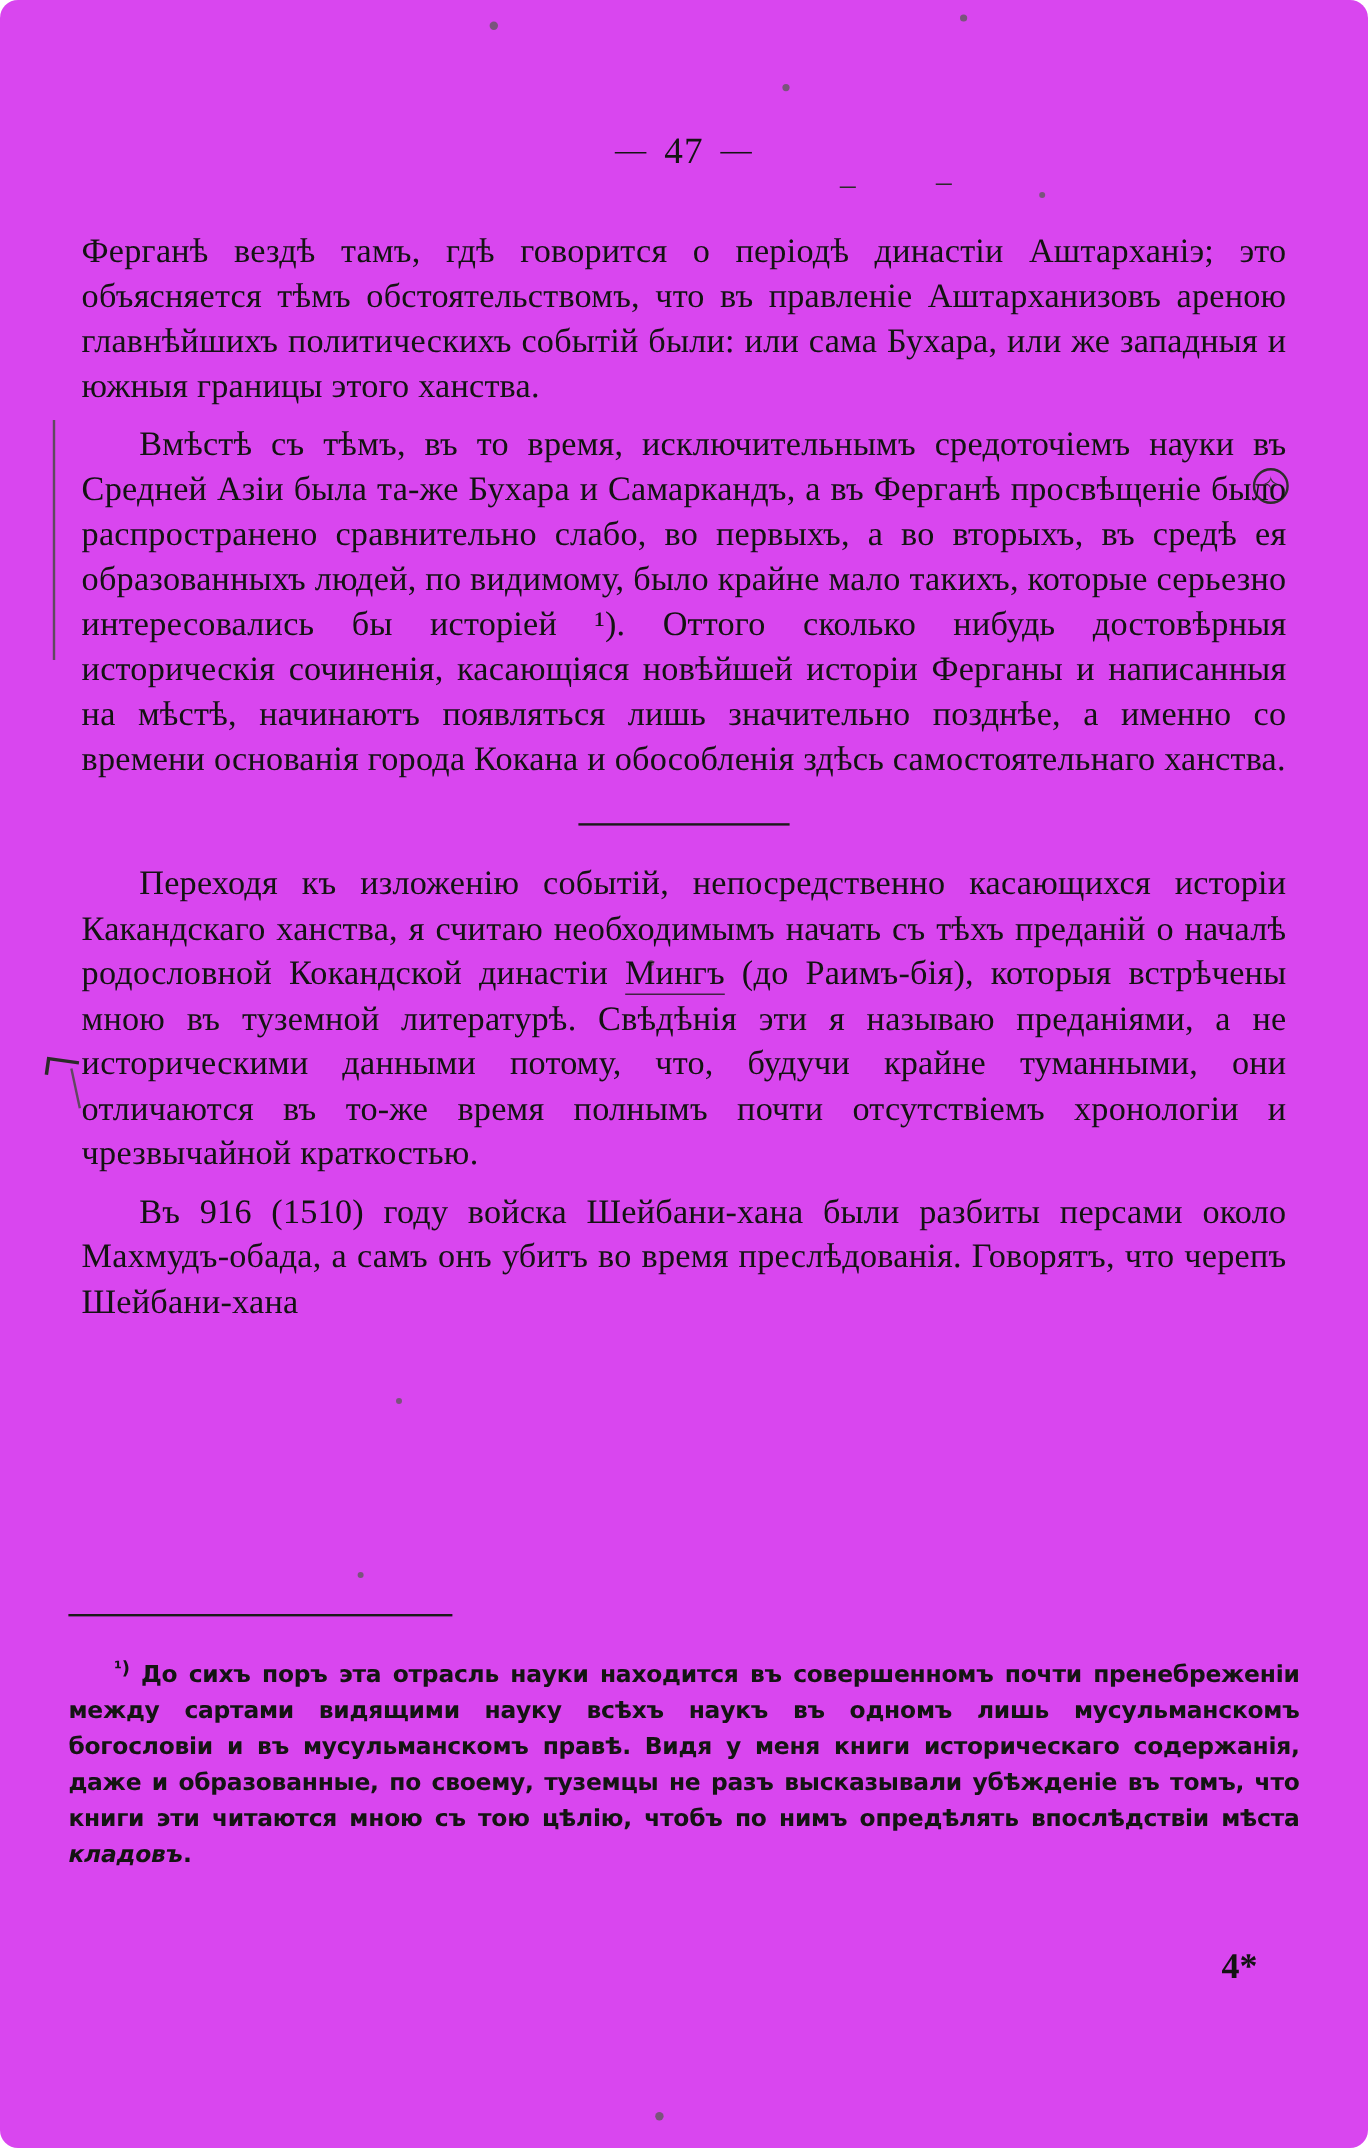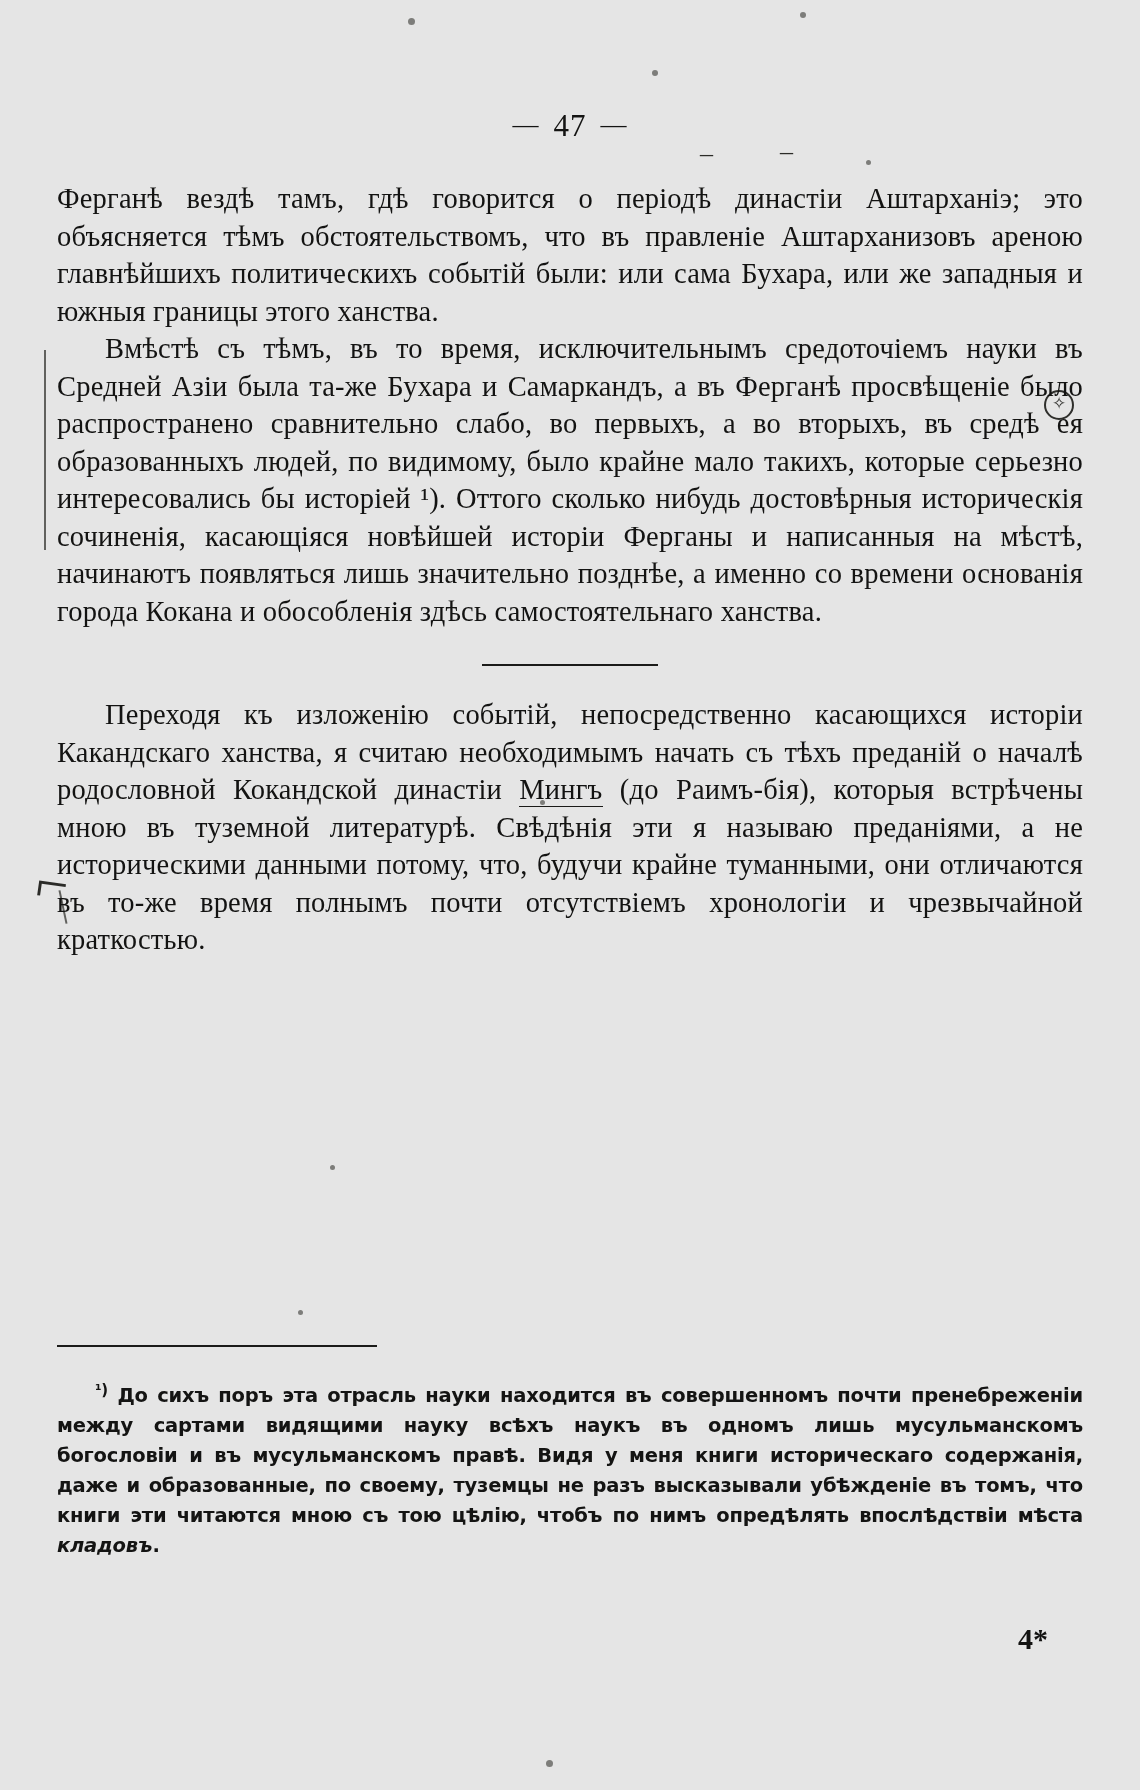--- a/index.html
+++ b/index.html
@@ -13,21 +13,22 @@
     position: relative;
     font-family: "Liberation Serif", serif;
     color: #10100f;
     overflow: hidden;
   }
 
   
   .page {
     position: absolute;
     inset: 0;
-    background: #e5e5e5;
+    background: #d946ef;
+    border-radius: 15px;
   }
 
   .page-number {
     position: absolute;
     top: 108px;
     left: 0;
     width: 100%;
     text-align: center;
     font-size: 31px;
     letter-spacing: 1px;
@@ -41,21 +42,21 @@
   }
 
   .body-col {
     position: absolute;
     left: 57px;
     top: 180px;
     width: 1026px;
   }
 
   p.para {
-    margin: 0;
+    margin: 11px;
     font-size: 28.5px;
     line-height: 37.5px;
     text-align: justify;
     text-justify: inter-word;
     letter-spacing: 0.2px;
     color: #131312;
   }
   p.para + p.para { margin-top: 0px; }
   p.para .indent { display: inline-block; width: 48px; }
 
@@ -173,20 +174,21 @@
 
     <div>
       <p class="para">Ферганѣ вездѣ тамъ, гдѣ говорится о періодѣ династіи Аштарханіэ; это объясняется тѣмъ обстоятельствомъ, что въ правленіе Аштарханизовъ ареною главнѣйшихъ политическихъ событій были: или сама Бухара, или же западныя и южныя границы этого ханства.</p>
       <p class="para"><span class="indent"></span><span>Вмѣстѣ съ тѣмъ, въ то время, исключительнымъ средоточіемъ науки въ Средней Азіи была та-же Бухара и Самаркандъ, а въ Ферганѣ просвѣщеніе было распространено сравнительно слабо, во первыхъ, а во вторыхъ, въ средѣ ея образованныхъ людей, по видимому, было крайне мало такихъ, которые серьезно интересовались бы исторіей ¹). Оттого сколько нибудь достовѣрныя историческія сочиненія, касающіяся новѣйшей исторіи Ферганы и написанныя на мѣстѣ, начинаютъ появляться лишь значительно позднѣе, а именно со времени основанія города Кокана и обособленія здѣсь самостоятельнаго ханства.</span></p>
     </div>
 
     <div class="rule"></div>
 
     <div class="block-2">
       <p class="para"><span class="indent"></span><span>Переходя къ изложенію событій, непосредственно касающихся исторіи Какандскаго ханства, я считаю необходимымъ начать съ тѣхъ преданій о началѣ родословной Кокандской династіи </span><span class="underline-ital">Мингъ</span><span> (до Раимъ-бія), которыя встрѣчены мною въ туземной литературѣ. Свѣдѣнія эти я называю преданіями, а не историческими данными потому, что, будучи крайне туманными, они отличаются въ то-же время полнымъ почти отсутствіемъ хронологіи и чрезвычайной краткостью.</span></p>
+      <p class="para"><span class="indent"></span><span>Въ 916 (1510) году войска Шейбани-хана были разбиты персами около Махмудъ-обада, а самъ онъ убитъ во время преслѣдованія. Говорятъ, что черепъ Шейбани-хана</span></p>
     </div>
 
   </div>
 
   <div class="footnote-rule"></div>
 
   <div class="footnote">
     <span class="fn-indent"></span><span class="sup">¹)</span>
     <span>До сихъ поръ эта отрасль науки находится въ совершенномъ почти пренебреженіи между сартами видящими науку всѣхъ наукъ въ одномъ лишь мусульманскомъ богословіи и въ мусульманскомъ правѣ. Видя у меня книги историческаго содержанія, даже и образованные, по своему, туземцы не разъ высказывали убѣжденіе въ томъ, что книги эти читаются мною съ тою цѣлію, чтобъ по нимъ опредѣлять впослѣдствіи мѣста </span><i>кладовъ</i><span>.</span>
   </div>

